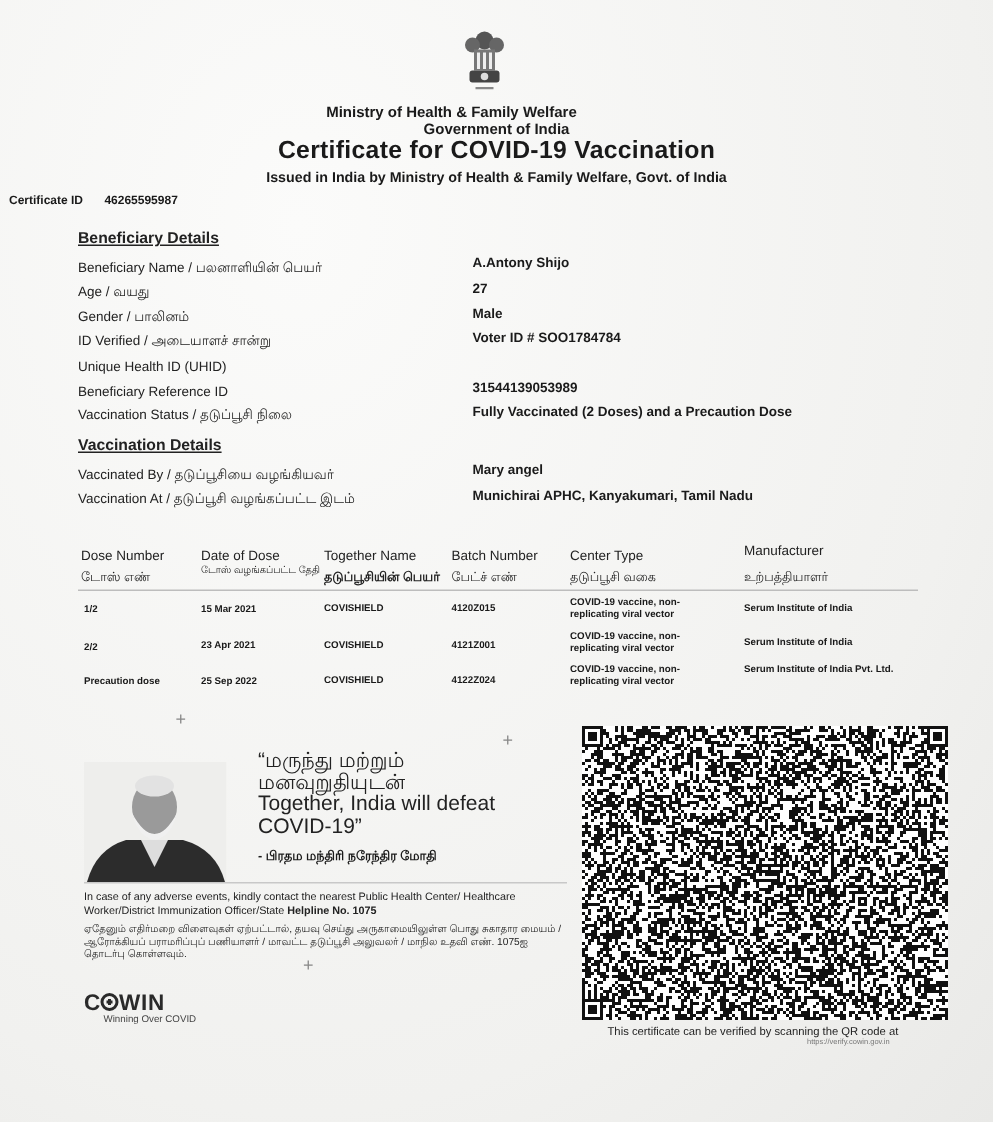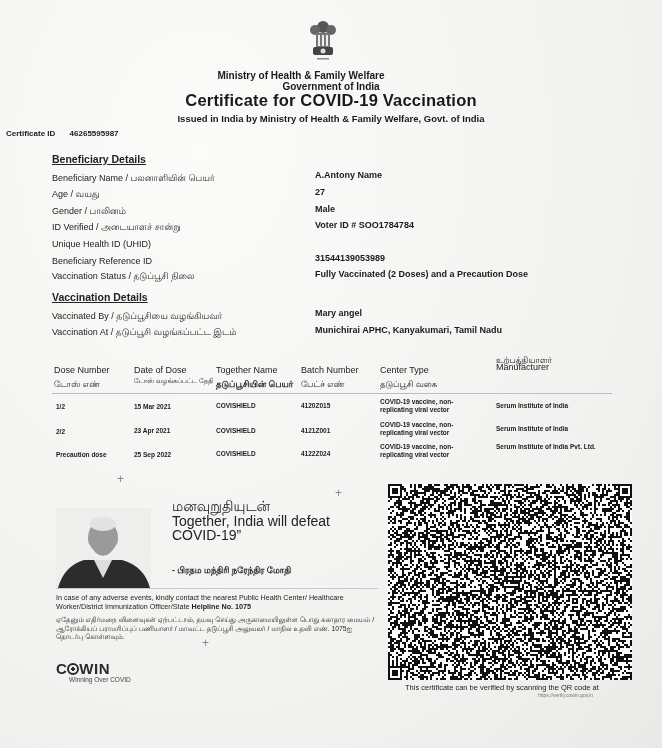--- a/index.html
+++ b/index.html
@@ -63,21 +63,21 @@
   <div class="abs title">Certificate for COVID-19 Vaccination</div>
   <div class="abs subtitle">Issued in India by Ministry of Health &amp; Family Welfare, Govt. of India</div>
   <div class="abs certid">
     <span>Certificate ID</span>
     <span>46265595987</span>
   </div>
 
   <div class="abs section" style="left:52px;top:153px;">Beneficiary Details</div>
 
   <div class="abs lbl" style="top:173px;">Beneficiary Name / பலனாளியின் பெயர்</div>
-  <div class="abs val" style="top:170px;">A.Antony Name</div>
+  <div class="abs val" style="top:170px;">A.Antony Shijo</div>
 
   <div class="abs lbl" style="top:189px;">Age / வயது</div>
   <div class="abs val" style="top:187px;">27</div>
 
   <div class="abs lbl" style="top:206px;">Gender / பாலினம்</div>
   <div class="abs val" style="top:204px;">Male</div>
 
   <div class="abs lbl" style="top:222px;">ID Verified / அடையாளச் சான்று</div>
   <div class="abs val" style="top:220px;">Voter ID # SOO1784784</div>
 
@@ -103,21 +103,21 @@
     <div class="abs th2" style="left:54px;top:379px;">டோஸ் எண்</div>
     <div class="abs th" style="left:134px;top:365px;">Date of Dose</div>
     <div class="abs th3" style="left:134px;top:377px;width:80px;">டோஸ் வழங்கப்பட்ட தேதி</div>
     <div class="abs th" style="left:216px;top:365px;">Together Name</div>
     <div class="abs th2" style="left:216px;top:379px;font-weight:bold;">தடுப்பூசியின் பெயர்</div>
     <div class="abs th" style="left:301px;top:365px;">Batch Number</div>
     <div class="abs th2" style="left:301px;top:379px;">பேட்ச் எண்</div>
     <div class="abs th" style="left:380px;top:365px;">Center Type</div>
     <div class="abs th2" style="left:380px;top:379px;">தடுப்பூசி வகை</div>
     <div class="abs th" style="left:496px;top:362px;">Manufacturer</div>
-    <div class="abs th2" style="left:496px;top:355px;">உற்பத்தியாளர்</div>
+    <div class="abs th2" style="left:496px;top:379px;">உற்பத்தியாளர்</div>
     <div class="abs hline" style="left:52px;top:393px;width:560px;"></div>
 
     <div>
       <div class="abs td" style="left:56px;top:403px;">1/2</div>
       <div class="abs td" style="left:134px;top:403px;">15 Mar 2021</div>
       <div class="abs td" style="left:216px;top:402px;">COVISHIELD</div>
       <div class="abs td" style="left:301px;top:402px;">4120Z015</div>
       <div class="abs td" style="left:380px;top:398px;width:100px;">COVID-19 vaccine, non-replicating viral vector</div>
       <div class="abs td" style="left:496px;top:402px;">Serum Institute of India</div>
     </div>
@@ -147,20 +147,21 @@
   <svg class="abs photo" viewBox="0 0 95 80">
     <rect x="0" y="0" width="95" height="80" fill="#eeeeec"></rect>
     <path d="M2 80 Q8 58 28 52 L66 52 Q88 58 94 80 Z" fill="#2c2c2c"></path>
     <path d="M38 52 L47 70 L56 52 Z" fill="#ddd"></path>
     <ellipse cx="47" cy="30" rx="15" ry="18" fill="#9a9a9a"></ellipse>
     <ellipse cx="47" cy="16" rx="13" ry="7" fill="#e2e2e2"></ellipse>
     <path d="M32 34 Q47 62 62 34 Q58 50 47 52 Q36 50 32 34 Z" fill="#f0f0f0"></path>
   </svg>
 
   <div class="abs quote">
+    <div>“மருந்து மற்றும்</div>
     <div>மனவுறுதியுடன்</div>
     <div>Together, India will defeat</div>
     <div>COVID-19”</div>
   </div>
   <div class="abs quote-by">- பிரதம மந்திரி நரேந்திர மோதி</div>
   <div class="abs hline" style="left:56px;top:588px;width:322px;background:#c8c8c8;"></div>
 
   <div class="abs adverse">
     <span>In case of any adverse events, kindly contact the nearest Public Health Center/ Healthcare Worker/District Immunization Officer/State </span><b>Helpline No. 1075</b>
   </div>

